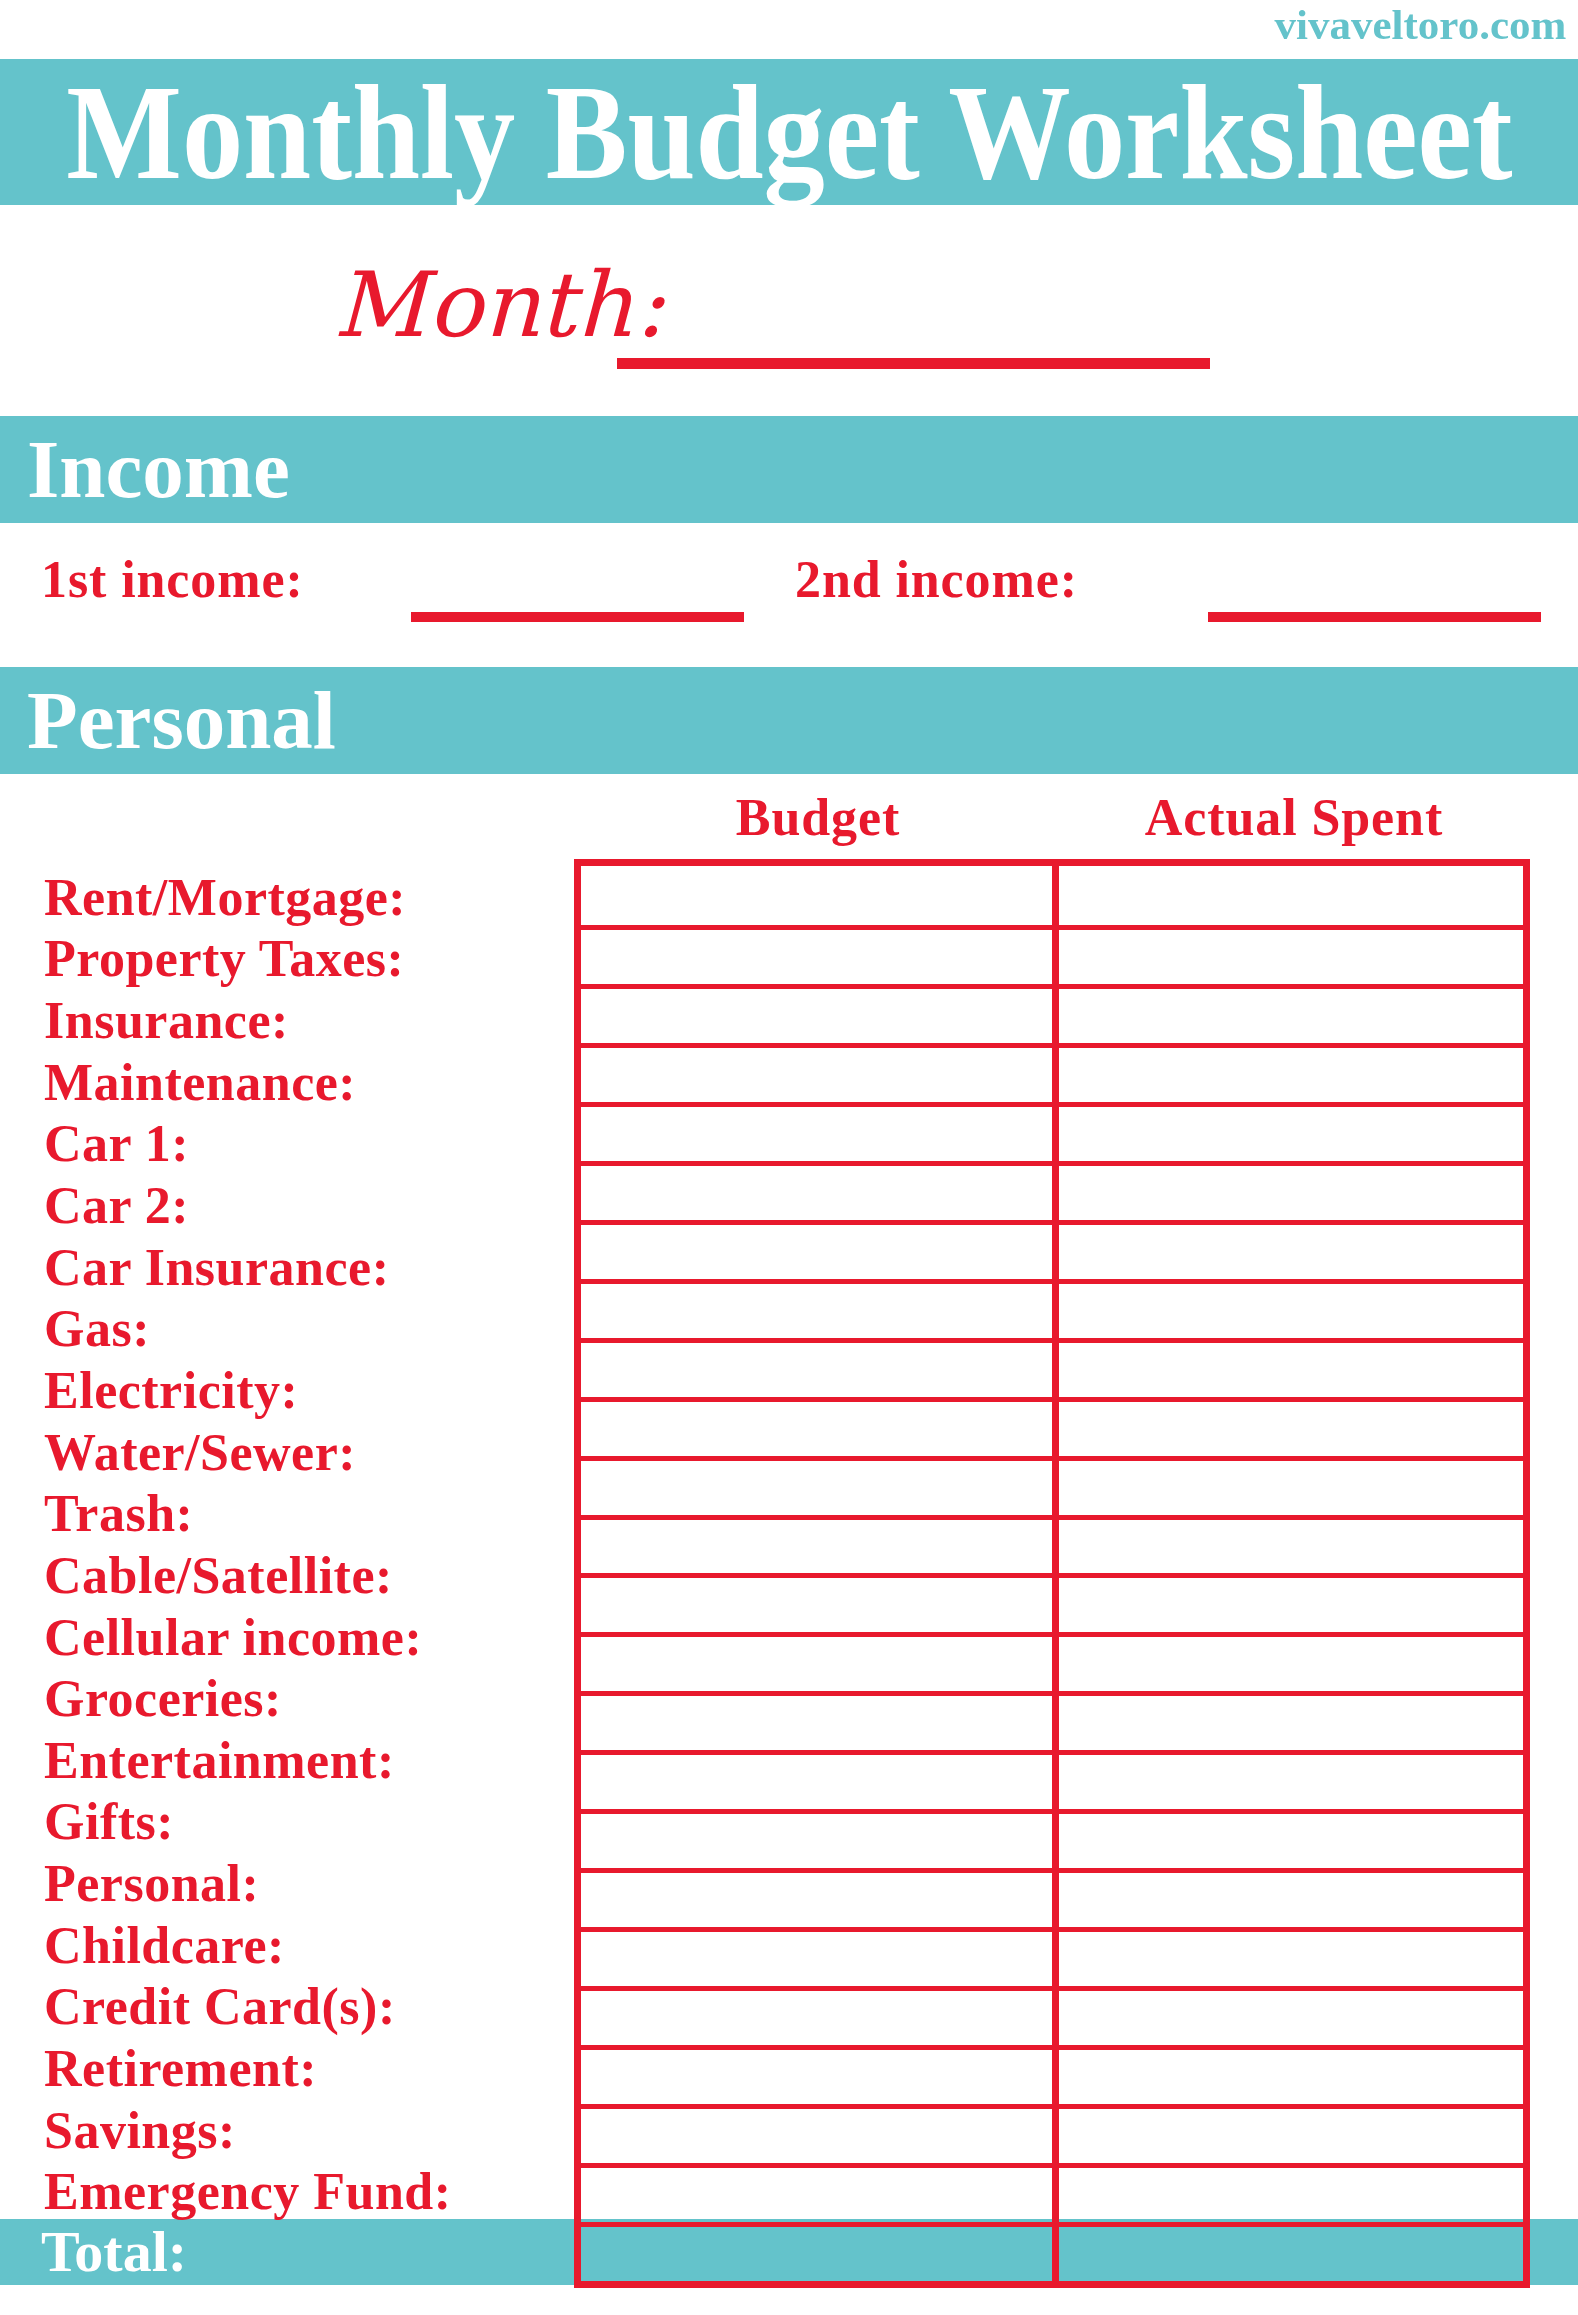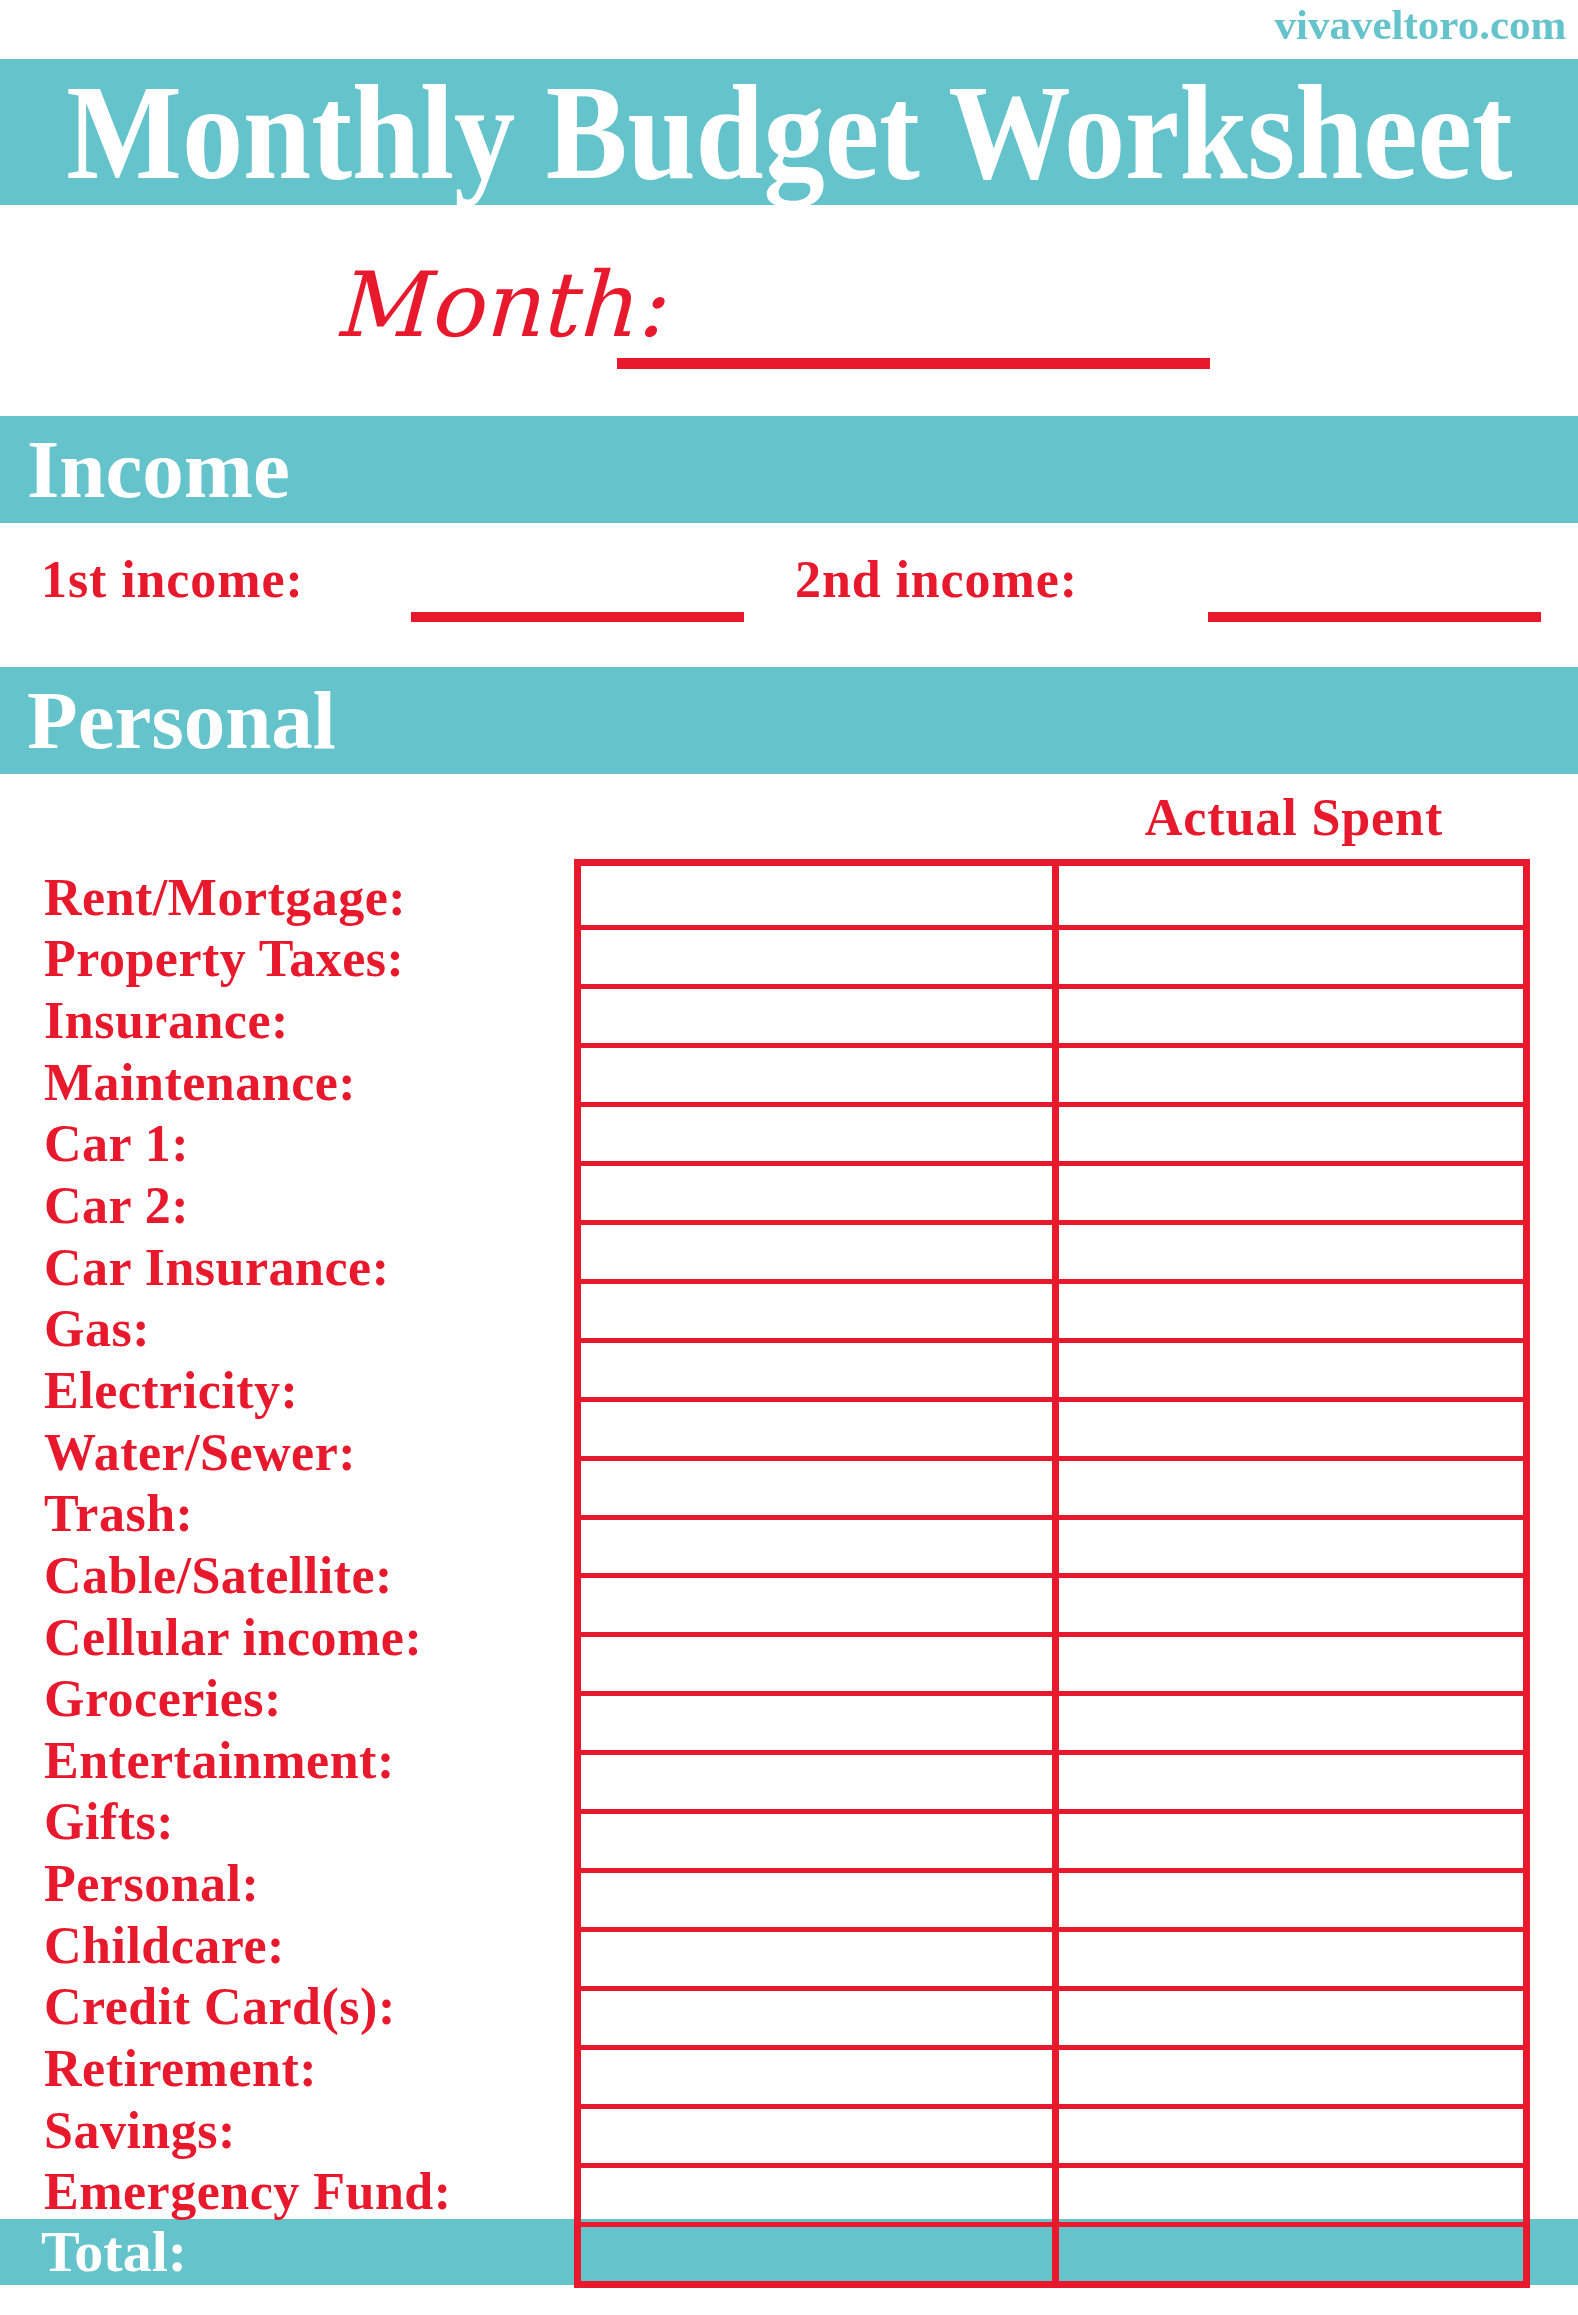--- a/index.html
+++ b/index.html
@@ -144,20 +144,21 @@
 
   <div class="income-label income-label-1">1st income:</div>
   <div class="fill-line income-line-1"></div>
   <div class="income-label income-label-2">2nd income:</div>
   <div class="fill-line income-line-2"></div>
 
   <div class="banner banner-expenses">
     <span class="section-heading">Personal</span>
   </div>
 
+  <div class="col-header col-header-budget">Budget</div>
   <div class="col-header col-header-actual">Actual Spent</div>
 
   <div class="total-band">
     <span class="total-label">Total:</span>
   </div>
 
   <div class="labels-col" id="labels-col">
       <div class="expense-label">Rent/Mortgage:</div>
       <div class="expense-label">Property Taxes:</div>
       <div class="expense-label">Insurance:</div>

